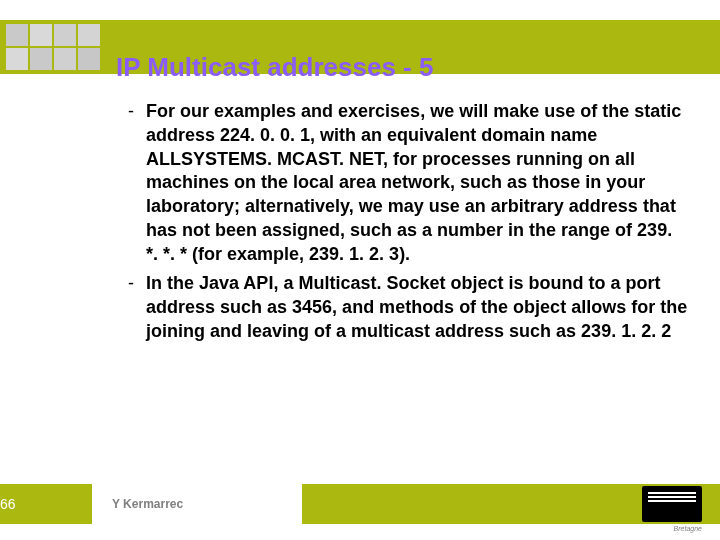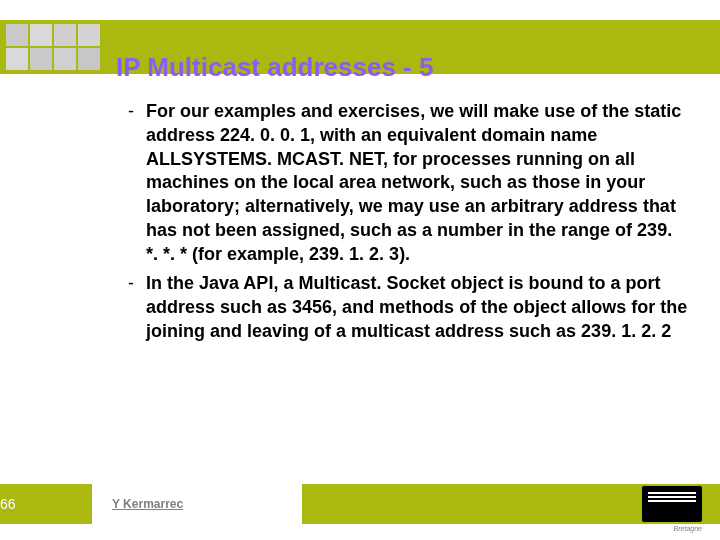--- a/index.html
+++ b/index.html
@@ -26,21 +26,21 @@
   .item { display: flex; margin-bottom: 6px; }
   .dash { width: 18px; flex: 0 0 18px; text-align: left; }
   .txt  { flex: 1; font-weight: bold; }
 
   
   .ftr { position: absolute; left: 0; bottom: 16px; width: 720px; height: 40px; }
   .ftr-left  { position: absolute; left: 0;   bottom: 0; width: 92px;  height: 40px; background:#aab80f; }
   .ftr-mid   { position: absolute; left: 92px; bottom: 0; width: 210px; height: 40px; background:#fff; }
   .ftr-right { position: absolute; left: 302px; bottom: 0; width: 418px; height: 40px; background:#aab80f; }
   .pagenum { position: absolute; left: 0; bottom: 0; width: 92px; line-height: 40px; text-align: left; color:#fff; font-size: 14px; }
-  .author  { position: absolute; left: 112px; bottom: 0; line-height: 40px; font-size: 12px; font-weight: bold; color:#808080;text-decoration:underline; }
+  .author  { position: absolute; left: 112px; bottom: 0; line-height: 40px; font-size: 12px; font-weight: bold; color:#808080; }
 
   
   .logo { position: absolute; right: 18px; bottom: 18px; width: 60px; height: 36px; background:#000; border-radius:2px; }
   .logo::before { content:""; position:absolute; left:6px; top:6px; width:48px; height:2px; background:#fff; box-shadow:0 4px 0 #fff, 0 8px 0 #fff; }
   .logo-sub { position:absolute; right:18px; bottom:8px; font-size:7px; color:#808080; font-style:italic; }
 </style>
 </head>
 <body>
 <div class="slide">
 

